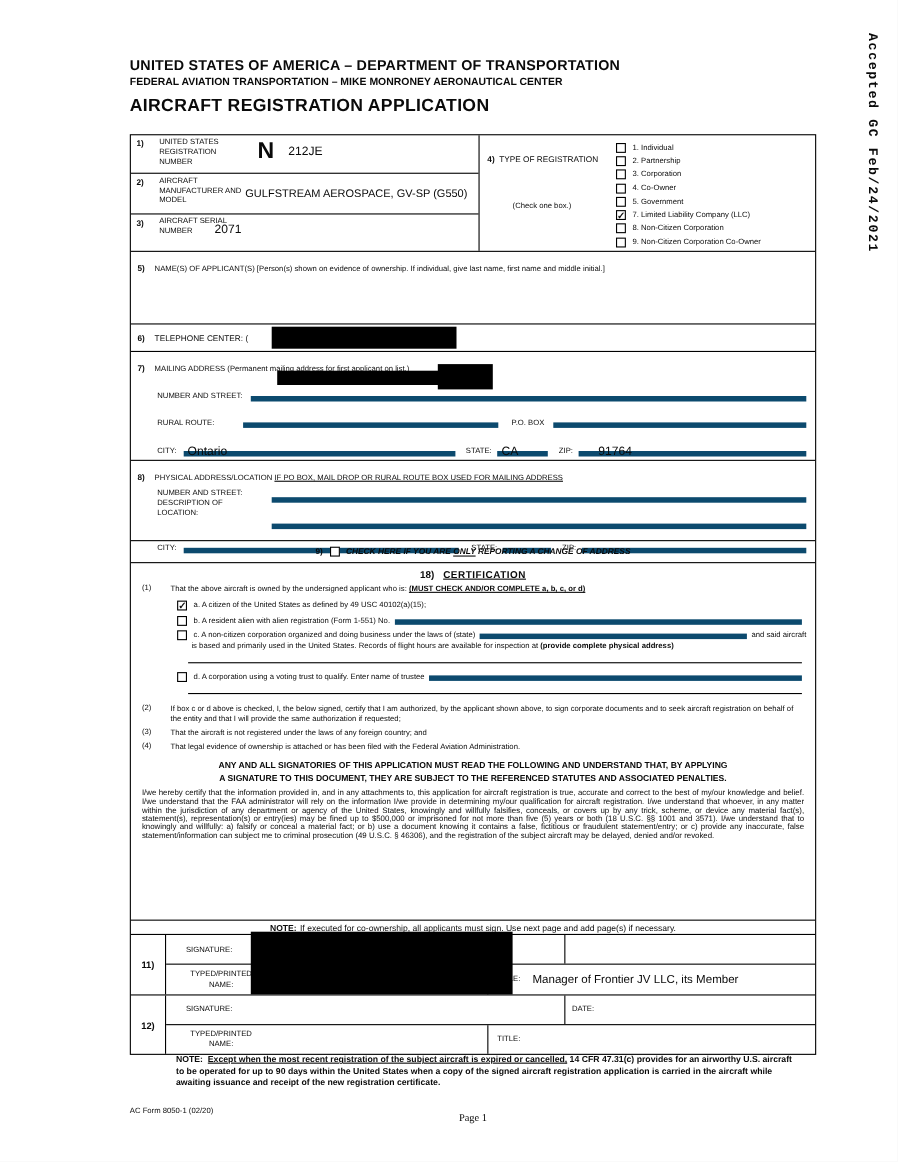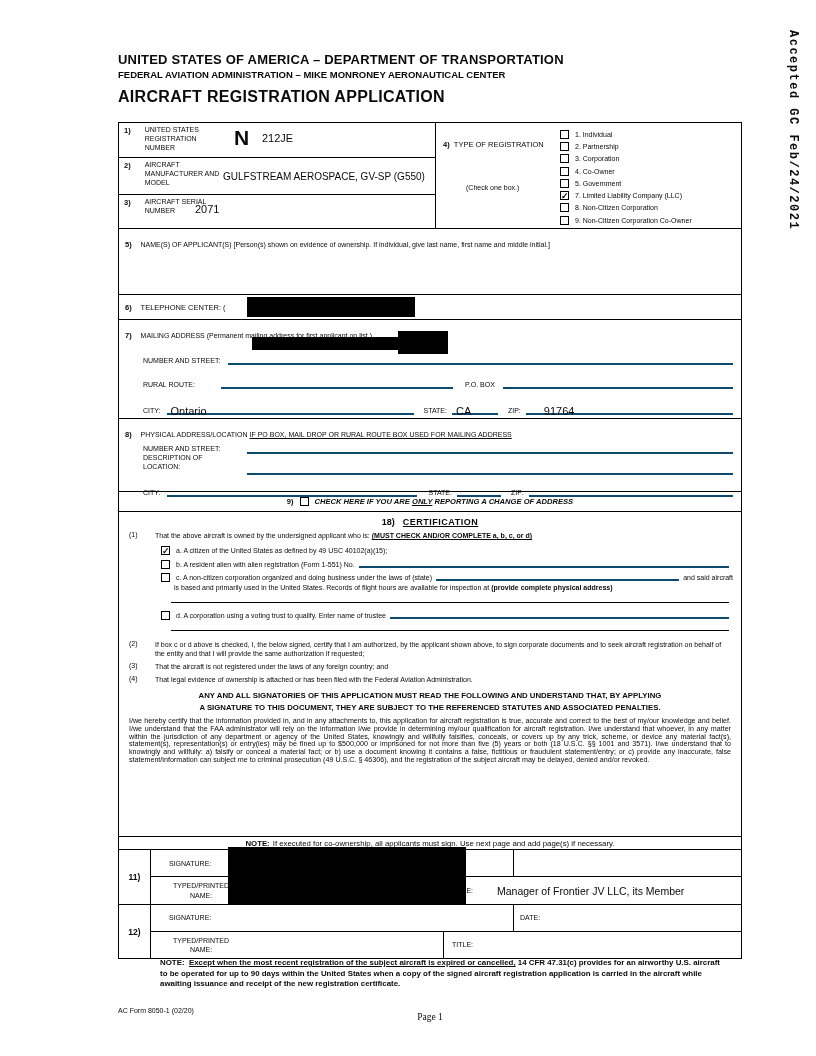--- a/index.html
+++ b/index.html
@@ -18,21 +18,21 @@
            font-family:"Liberation Mono", monospace; font-weight:bold; font-size:12px;
            letter-spacing:1.5px; white-space:nowrap; }
 
   
   .form { position:absolute; left:118px; top:122px; width:624px; border:1.5px solid #000; }
   .sec { border-bottom:1.5px solid #000; position:relative; }
   .s7  { font-size:7px; }
   .s75 { font-size:7.5px; }
   .num { font-weight:bold; font-size:7.5px; }
   .val { font-size:11px; }
-  .fill { border-bottom:2px solid #0c4a6e; position:relative; }
+  .fill { border-bottom:5px solid #0c4a6e; position:relative; }
   .cb { width:9px; height:9px; border:1.2px solid #000; display:inline-block; flex:none;
         font-size:9px; line-height:8px; text-align:center; font-weight:bold; background:#fff; }
 
   
   .top { display:flex; height:106px; }
   .topL { width:317px; border-right:1.5px solid #000; display:flex; flex-direction:column; }
   .tRow { position:relative; display:flex; padding:3px 0 0 5px; }
   .tRow .lbl { width:76px; margin-left:14px; line-height:1.25; }
   .r1 { height:35px; border-bottom:1.2px solid #000; }
   .r2 { height:37px; border-bottom:1.2px solid #000; }
@@ -98,21 +98,21 @@
   .sig12 { height:53px; border-bottom:none; }
   .numcell { width:32px; flex:none; border-right:1.2px solid #000; display:flex;
              align-items:center; justify-content:center; font-weight:bold; font-size:8.5px; }
   .sigbody { flex:1; display:flex; flex-direction:column; }
   .sigrow1 { height:50%; border-bottom:1.2px solid #000; display:flex; }
   .sigrow2 { height:50%; display:flex; }
   .sigcell { width:363px; border-right:1.2px solid #000; display:flex; align-items:center; padding-left:18px; }
   .datecell { flex:1; display:flex; align-items:center; padding-left:6px; gap:10px; }
   .namecell { width:293px; border-right:1.2px solid #000; display:flex; align-items:center; padding-left:14px; }
   .namecell .two { line-height:1.3; text-align:center; width:72px; }
-  .titlecell { flex:1; display:flex; align-items:center; padding-left:8px; gap:24px; }
+  .titlecell { flex:1; display:flex; align-items:center; padding-left:8px; gap:11px; }
   .tval { font-size:10.5px; }
 
   
   .redact { position:absolute; background:#000; }
 
   
   .bnote { position:absolute; left:160px; top:958px; width:568px; font-size:7.9px;
            font-weight:bold; line-height:1.35; }
   .footid { position:absolute; left:118px; top:1007px; font-size:7px; }
   .footpage { position:absolute; left:118px; top:1012px; width:624px; text-align:center;
@@ -120,21 +120,21 @@
 </style>
 </head>
 <body>
 
 <div class="page">
 
   <div class="stamp">Accepted GC Feb/24/2021</div>
 
   <div class="hdr">
     <div class="l1">UNITED STATES OF AMERICA – DEPARTMENT OF TRANSPORTATION</div>
-    <div class="l2">FEDERAL AVIATION ADMINISTRATION – MIKE MONRONEY AERONAUTICAL CENTER</div>
+    <div class="l2">FEDERAL AVIATION TRANSPORTATION – MIKE MONRONEY AERONAUTICAL CENTER</div>
     <div class="l3">AIRCRAFT REGISTRATION APPLICATION</div>
   </div>
 
   <div class="form">
 
     <div class="sec top">
       <div class="topL">
         <div class="tRow r1">
           <span class="num">1)</span>
           <span class="lbl s7">UNITED STATES REGISTRATION NUMBER</span>

